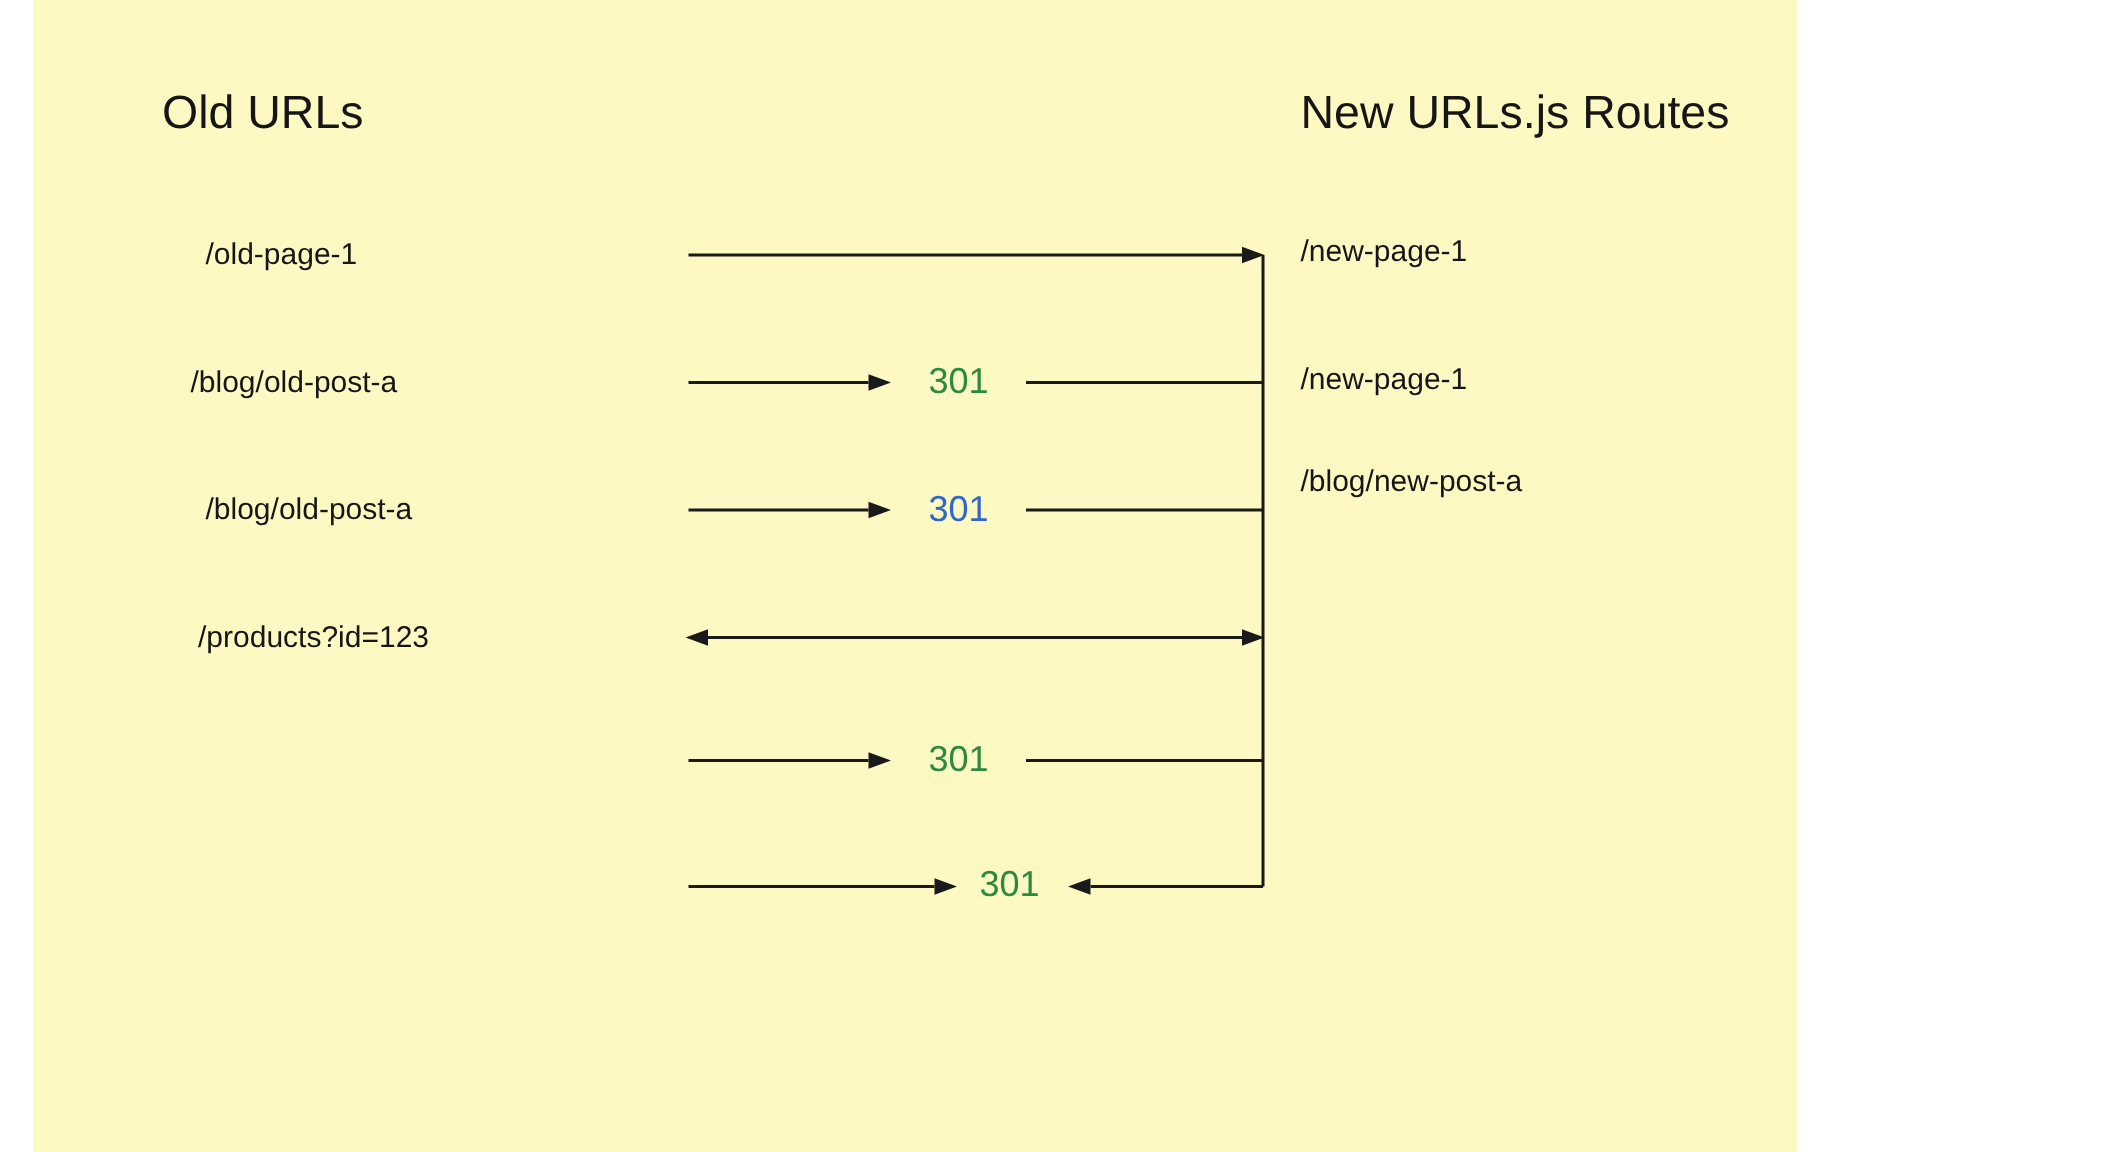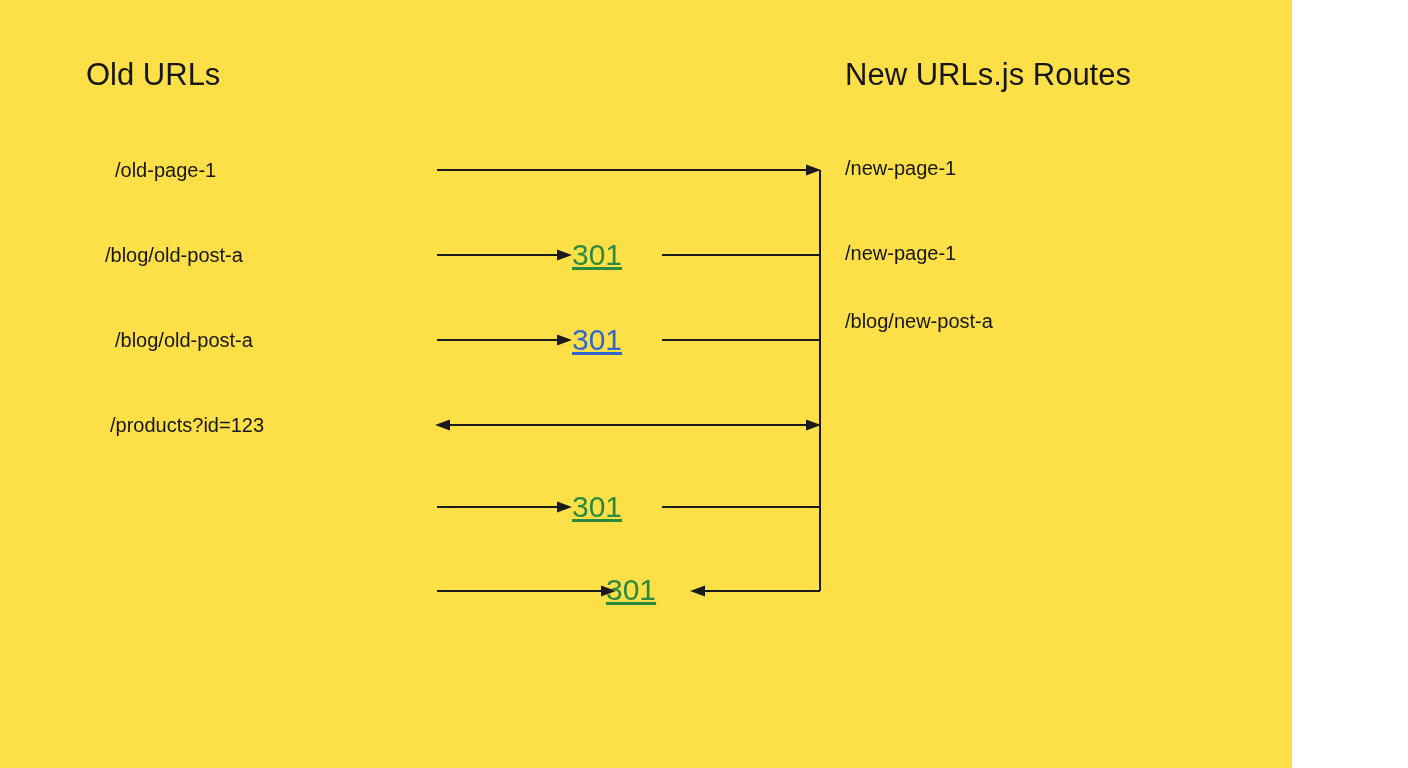--- a/index.html
+++ b/index.html
@@ -2,26 +2,27 @@
 <html><head>
 <meta charset="utf-8">
 <style>
   html, body {
     margin: 0;
     padding: 0;
     background: #ffffff;
   }
   .canvas {
     position: relative;
-    width: 1292px;
+    width: 1176px;
     height: 768px;
-    background: #fde047;
+    background: #fef9c3;
     font-family: "Liberation Sans", "DejaVu Sans", sans-serif;
     color: #161616;
     overflow: hidden;
+    margin-left: 22px;
   }
   .svg-layer {
     position: absolute;
     top: 0;
     left: 0;
   }
   .lbl {
     position: absolute;
     height: 42px;
     line-height: 42px;
@@ -33,24 +34,23 @@
     height: 44px;
     line-height: 44px;
     font-size: 31px;
     white-space: nowrap;
   }
   .status {
     position: absolute;
     width: 90px;
     height: 42px;
     line-height: 42px;
-    font-size: 30px;
-    text-align: left;
+    font-size: 24px;
+    text-align: center;
     white-space: nowrap;
-    text-decoration: underline;
   }
   .diagram-line {
     stroke: #1a1a1a;
     stroke-width: 2;
     fill: none;
   }
   .diagram-head {
     fill: #1a1a1a;
     stroke: none;
   }

